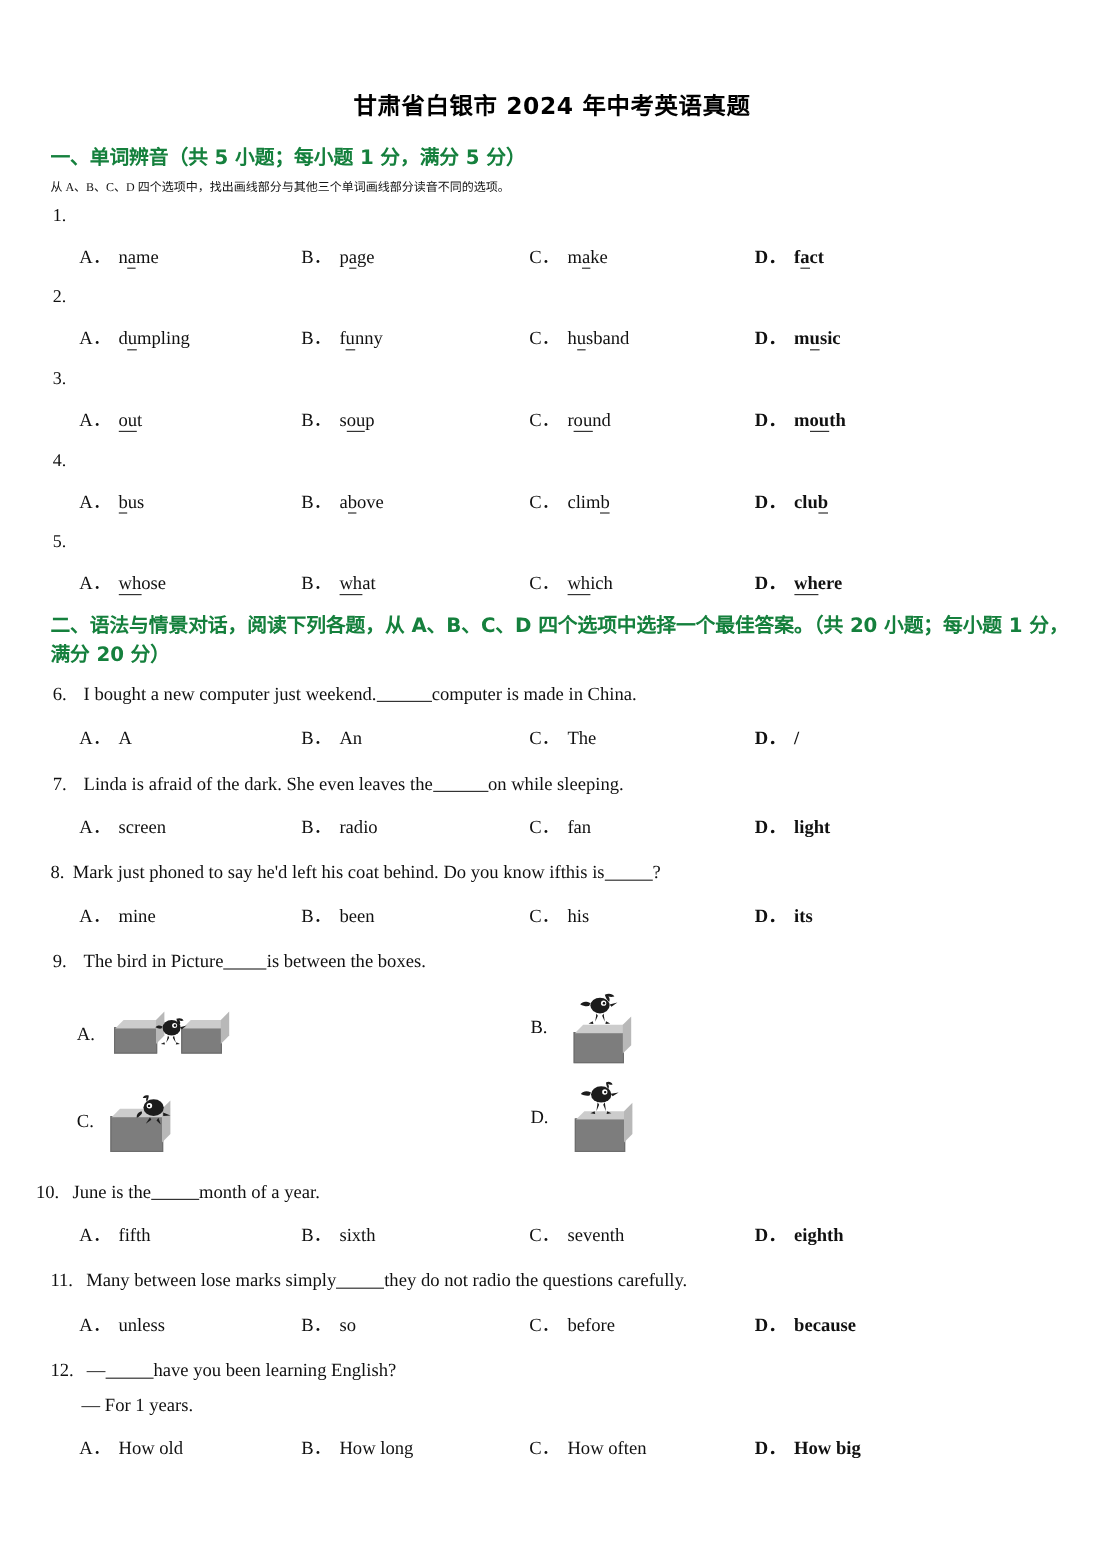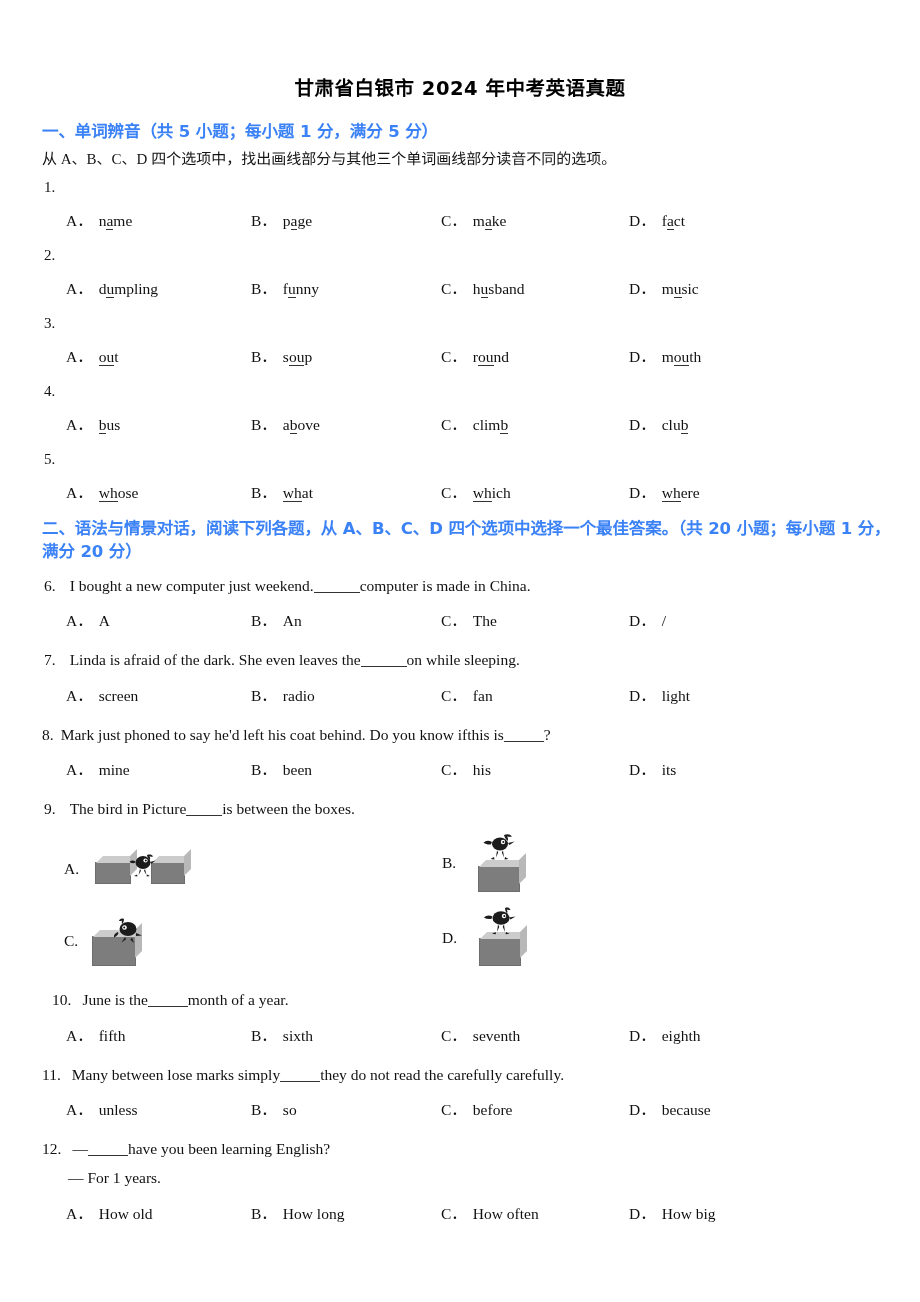--- a/index.html
+++ b/index.html
@@ -31,31 +31,31 @@
     font-size: 19.5px;
     letter-spacing: 0.5px;
     margin: 0;
     padding-top: 72px;
     color: #000;
   }
   .section-heading {
     font-family: "DejaVu Sans", "Liberation Sans", sans-serif;
     font-weight: bold;
     font-size: 16.5px;
-    color: #3b82f6;
+    color: #15803d;
     line-height: 1.42;
     margin: 0;
     padding: 0 48px 0 42px;
     letter-spacing: -0.1px;
   }
   .sec1-heading { padding-top: 19px; }
   .sec2-heading { padding-top: 7px; padding-right: 28px; }
   .instruction {
     font-family: "Liberation Serif", "DejaVu Serif", serif;
-    font-size: 15px;
+    font-size: 10px;
     color: #141414;
     padding: 7px 42px 0 42px;
     margin: 0;
     line-height: 1.3;
   }
   .qnum-only {
     font-size: 15px;
     padding-left: 44px;
     padding-top: 10px;
     line-height: 1.0;
@@ -94,21 +94,21 @@
   }
   .opt {
     position: absolute;
     white-space: nowrap;
     top: 13px;
   }
   .opt .lab { margin-right: 6px; }
   .opt.c1 { left: 66px; }
   .opt.c2 { left: 251px; }
   .opt.c3 { left: 441px; }
-  .opt.c4 { left: 629px; }
+  .opt.c4 { left: 629px; font-weight: bold; }
   u { text-decoration: none; border-bottom: 1.1px solid #333; padding-bottom: 0px; }
   .reply {
     font-size: 15.5px;
     color: #111;
     padding-left: 68px;
     padding-top: 11px;
     line-height: 1.2;
   }
   
   .pic-options {
@@ -334,32 +334,32 @@
           </g>
           <circle cx="21" cy="10" r="2.2" fill="#fff"></circle>
           <circle cx="21.3" cy="10.1" r="1" fill="#111"></circle>
           </svg>
         </span>
       </span>
     </div>
 
   </div>
 
-  <div class="stem" style="padding-left:52px; padding-top:14px;">
+  <div class="stem" style="padding-left:30px; padding-top:14px;">
     <span class="qn indent-c">10.</span><span>June is the</span><span class="answer-line short"></span><span>month of a year.</span>
   </div>
   <div class="options">
     <span class="opt c1"><span class="lab">A．</span><span>fifth</span></span>
     <span class="opt c2"><span class="lab">B．</span><span>sixth</span></span>
     <span class="opt c3"><span class="lab">C．</span><span>seventh</span></span>
     <span class="opt c4"><span class="lab">D．</span><span>eighth</span></span>
   </div>
 
   <div class="stem" style="padding-left:42px;">
-    <span class="qn indent-c">11.</span><span>Many between lose marks simply</span><span class="answer-line short"></span><span>they do not read the carefully carefully.</span>
+    <span class="qn indent-c">11.</span><span>Many between lose marks simply</span><span class="answer-line short"></span><span>they do not radio the questions carefully.</span>
   </div>
   <div class="options">
     <span class="opt c1"><span class="lab">A．</span><span>unless</span></span>
     <span class="opt c2"><span class="lab">B．</span><span>so</span></span>
     <span class="opt c3"><span class="lab">C．</span><span>before</span></span>
     <span class="opt c4"><span class="lab">D．</span><span>because</span></span>
   </div>
 
   <div class="stem" style="padding-left:42px;">
     <span class="qn indent-c">12.</span><span class="dash">—</span><span class="answer-line short"></span><span>have you been learning English?</span>

